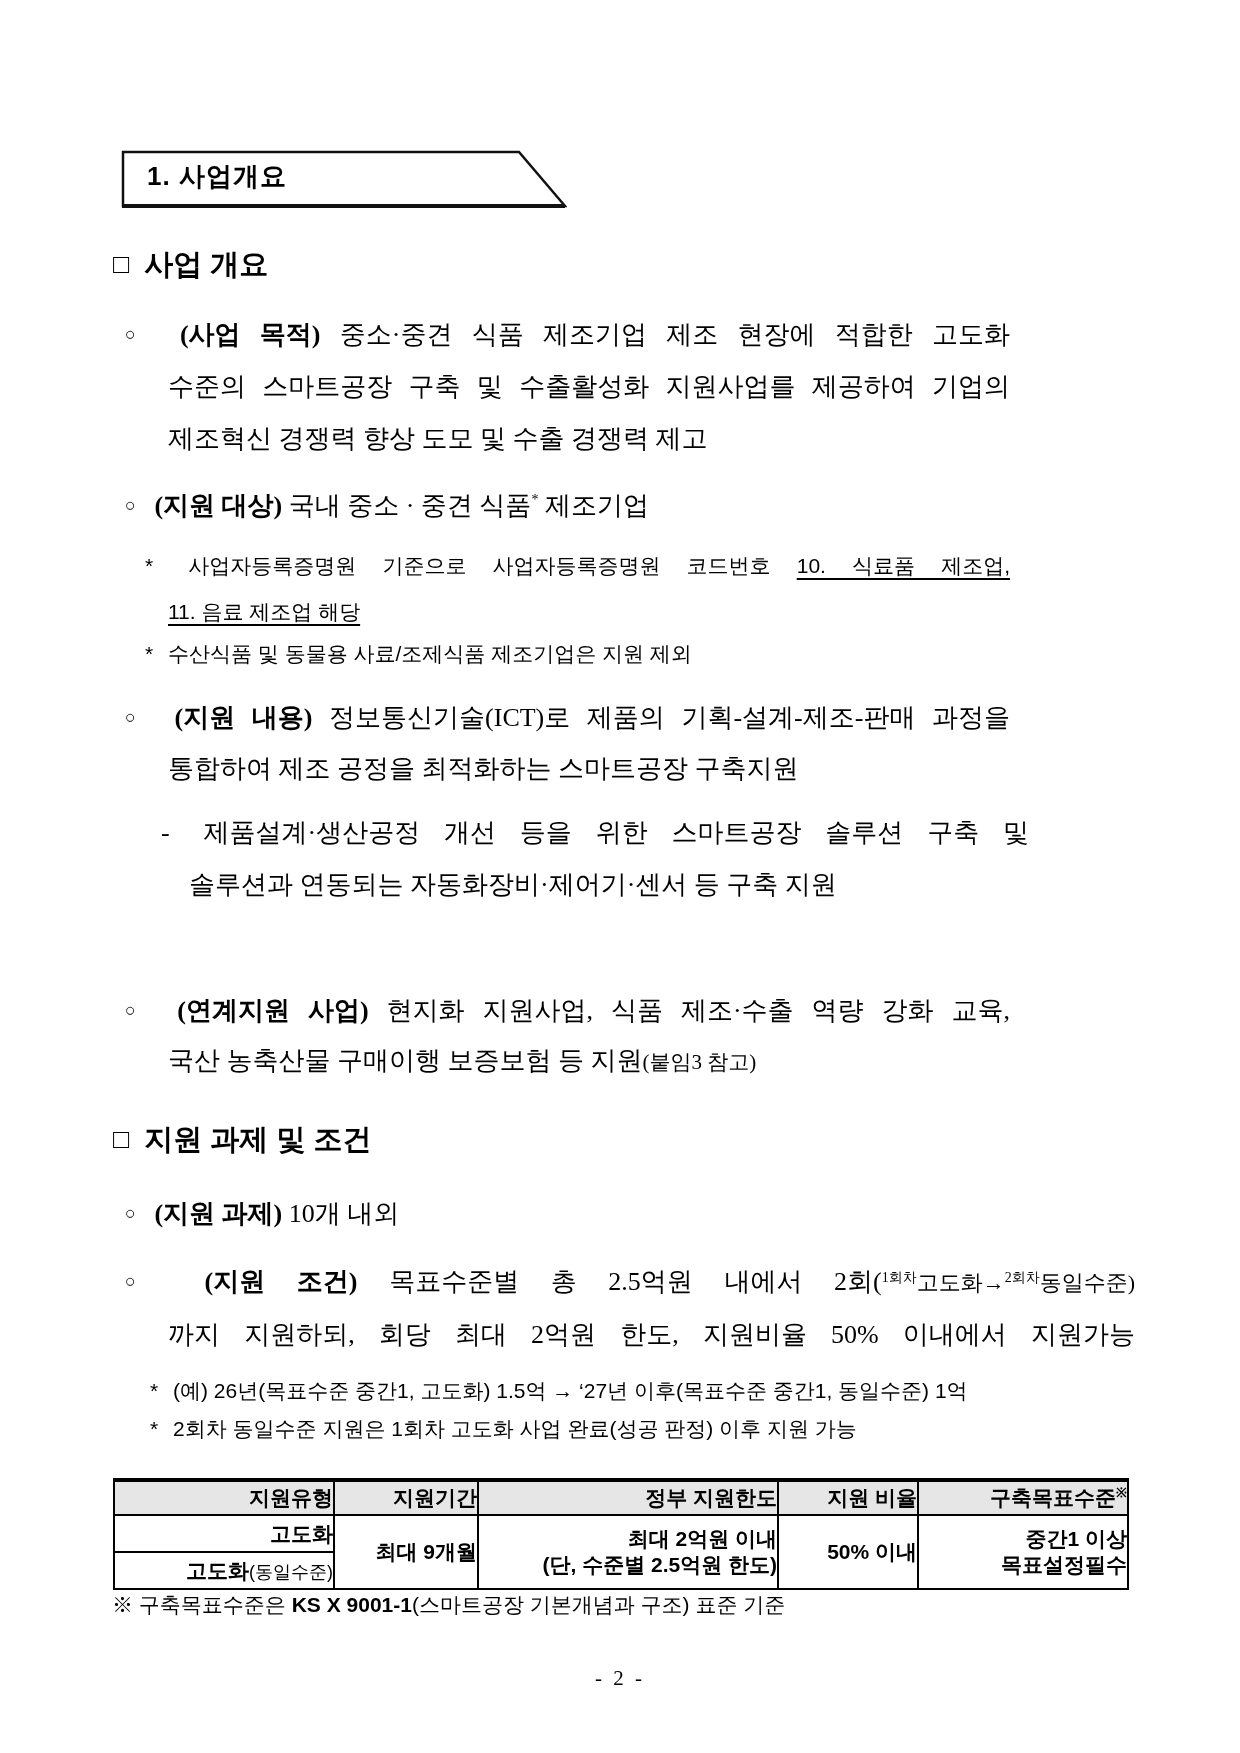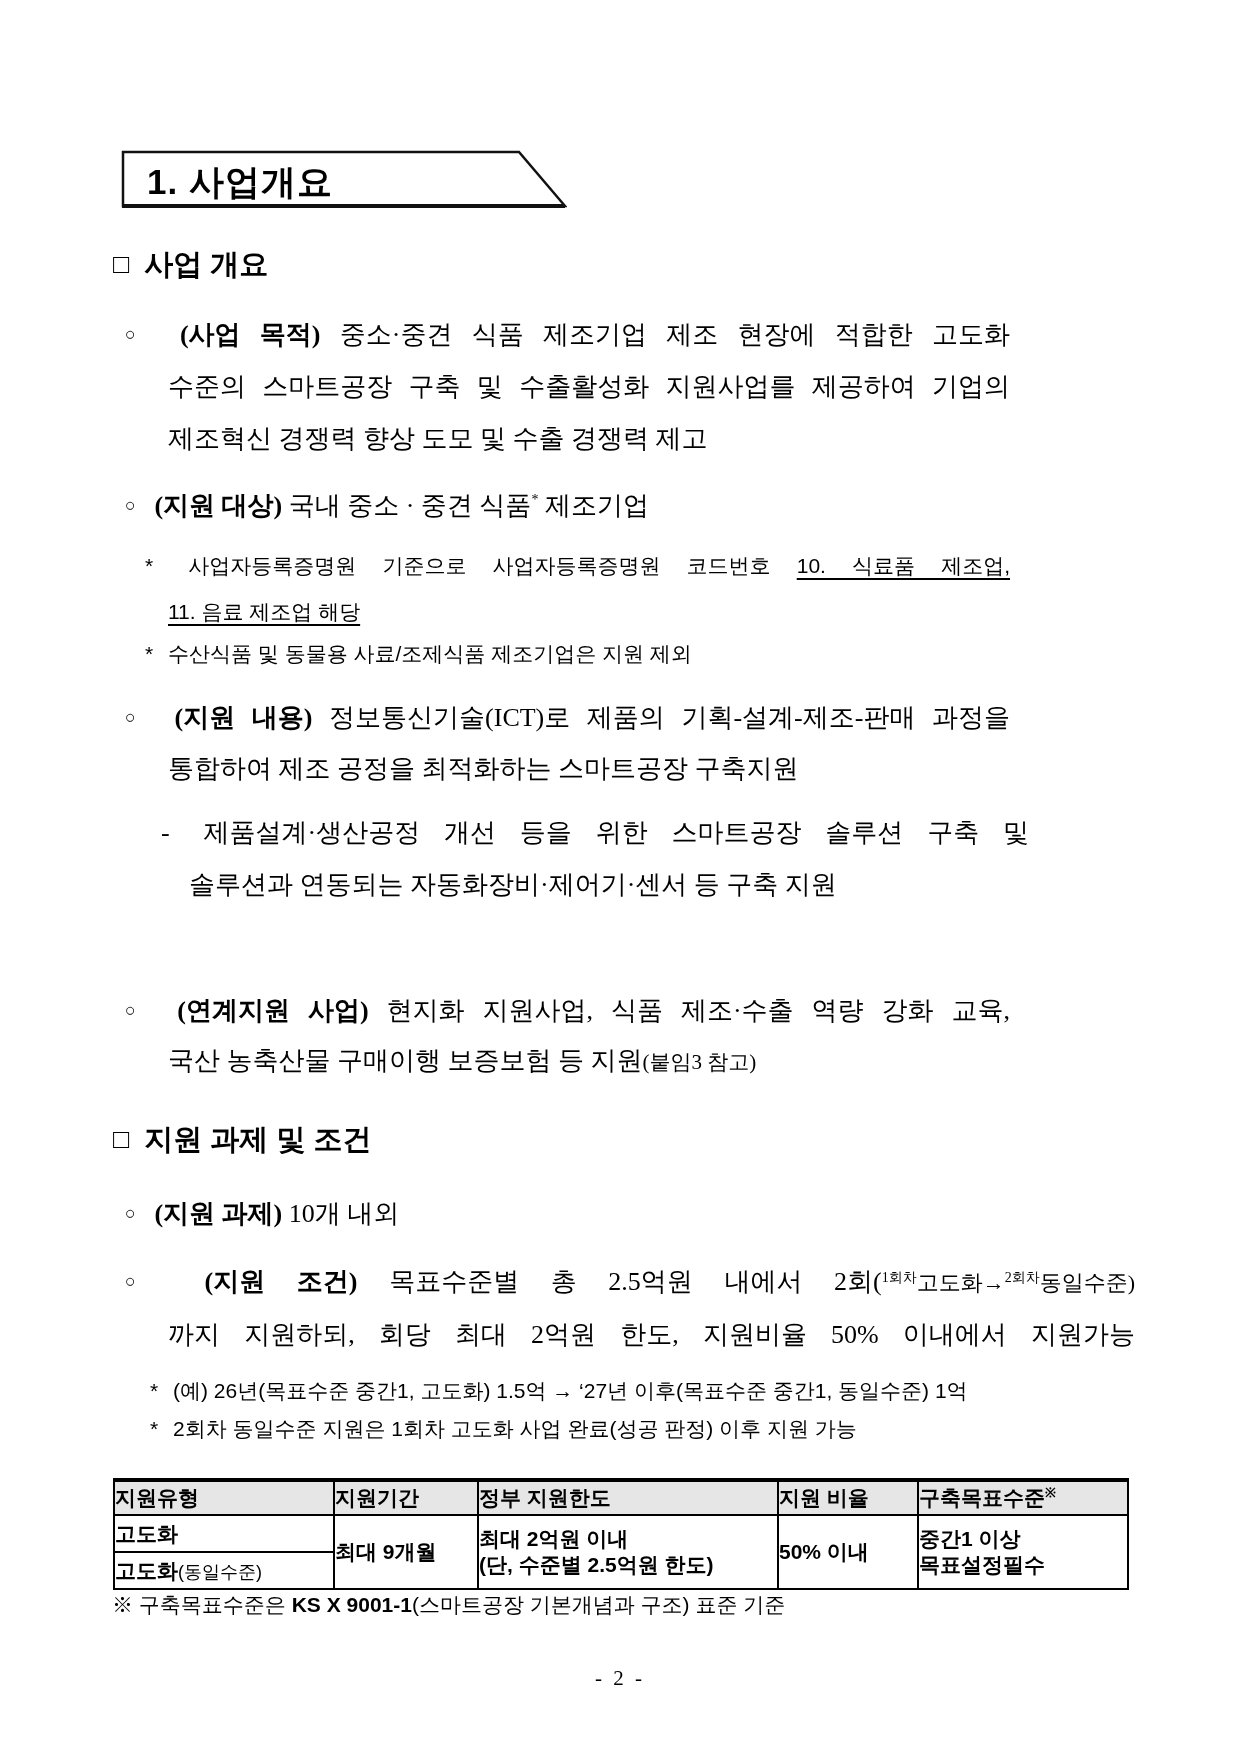--- a/index.html
+++ b/index.html
@@ -3,21 +3,21 @@
 <meta charset="utf-8">
 <style>
   html,body{margin:0;padding:0;background:#fff;}
   .page{position:relative;width:1240px;height:1753px;background:#ffffff;color:#000;
         font-family:"Liberation Serif",serif;overflow:hidden;}
 
   
   .banner{position:absolute;top:150px;left:121px;width:446px;height:58px;}
   .banner svg{position:absolute;top:0;left:0;}
   .banner-text{position:absolute;top:9px;left:26px;font-family:"Liberation Sans",sans-serif;
-               font-weight:bold;font-size:35px;letter-spacing:1px;}
+               font-weight:bold;font-size:26px;letter-spacing:1px;}
 
   
   .h-sec{position:absolute;left:113px;font-family:"Liberation Sans",sans-serif;
          font-weight:bold;font-size:29px;line-height:42px;white-space:nowrap;}
   .h-sec .sq{font-size:27px;font-weight:normal;margin-right:15px;vertical-align:1px;}
 
   
   .item{position:absolute;left:125px;width:885px;font-size:26px;line-height:52px;}
   .item .l{word-break:keep-all;}
   .item .l.j{text-align:justify;text-align-last:justify;}
@@ -43,21 +43,21 @@
   .u{text-decoration:underline;text-underline-offset:5px;text-decoration-thickness:1.5px;}
 
   sup.s{vertical-align:super;font-size:14px;line-height:0;}
   .paren{font-size:22px;}
   .small21{font-size:21px;}
 
   
   .tbl-wrap{position:absolute;top:1478px;left:113px;}
   table.support{border-collapse:collapse;table-layout:fixed;width:1014px;
         font-family:"Liberation Sans",sans-serif;font-size:21px;}
-  table.support th,table.support td{border:2px solid #000;text-align:left;
+  table.support th,table.support td{border:2px solid #000;text-align:right;
         vertical-align:middle;padding:0;font-weight:bold;}
   table.support{border-top:4px solid #000;}
   table.support th{background:#e6e6e6;height:32px;}
   table.support td{height:35px;}
   table.support .cell-sub{font-weight:normal;font-size:18px;}
   table.support .two-line div{line-height:26px;}
   th sup{font-size:13px;vertical-align:super;line-height:0;}
 
   .tbl-note{position:absolute;top:1590px;left:112px;font-family:"Liberation Sans",sans-serif;
             font-size:21px;line-height:30px;white-space:nowrap;}

